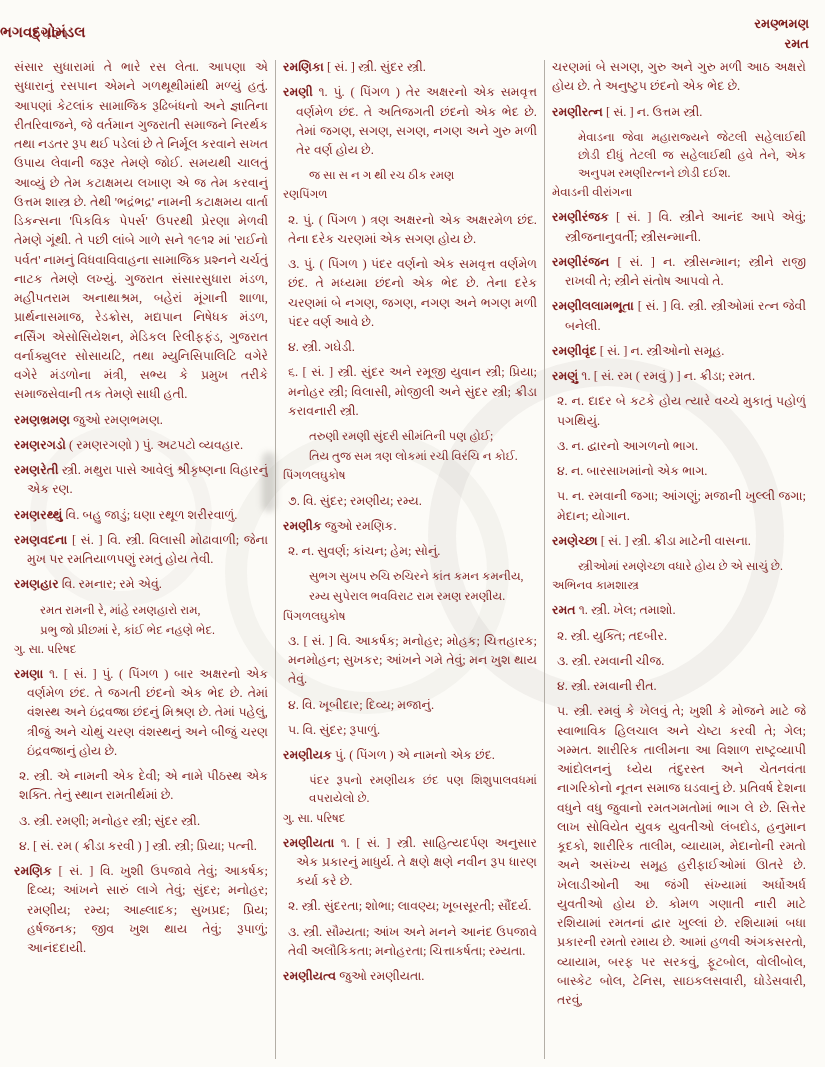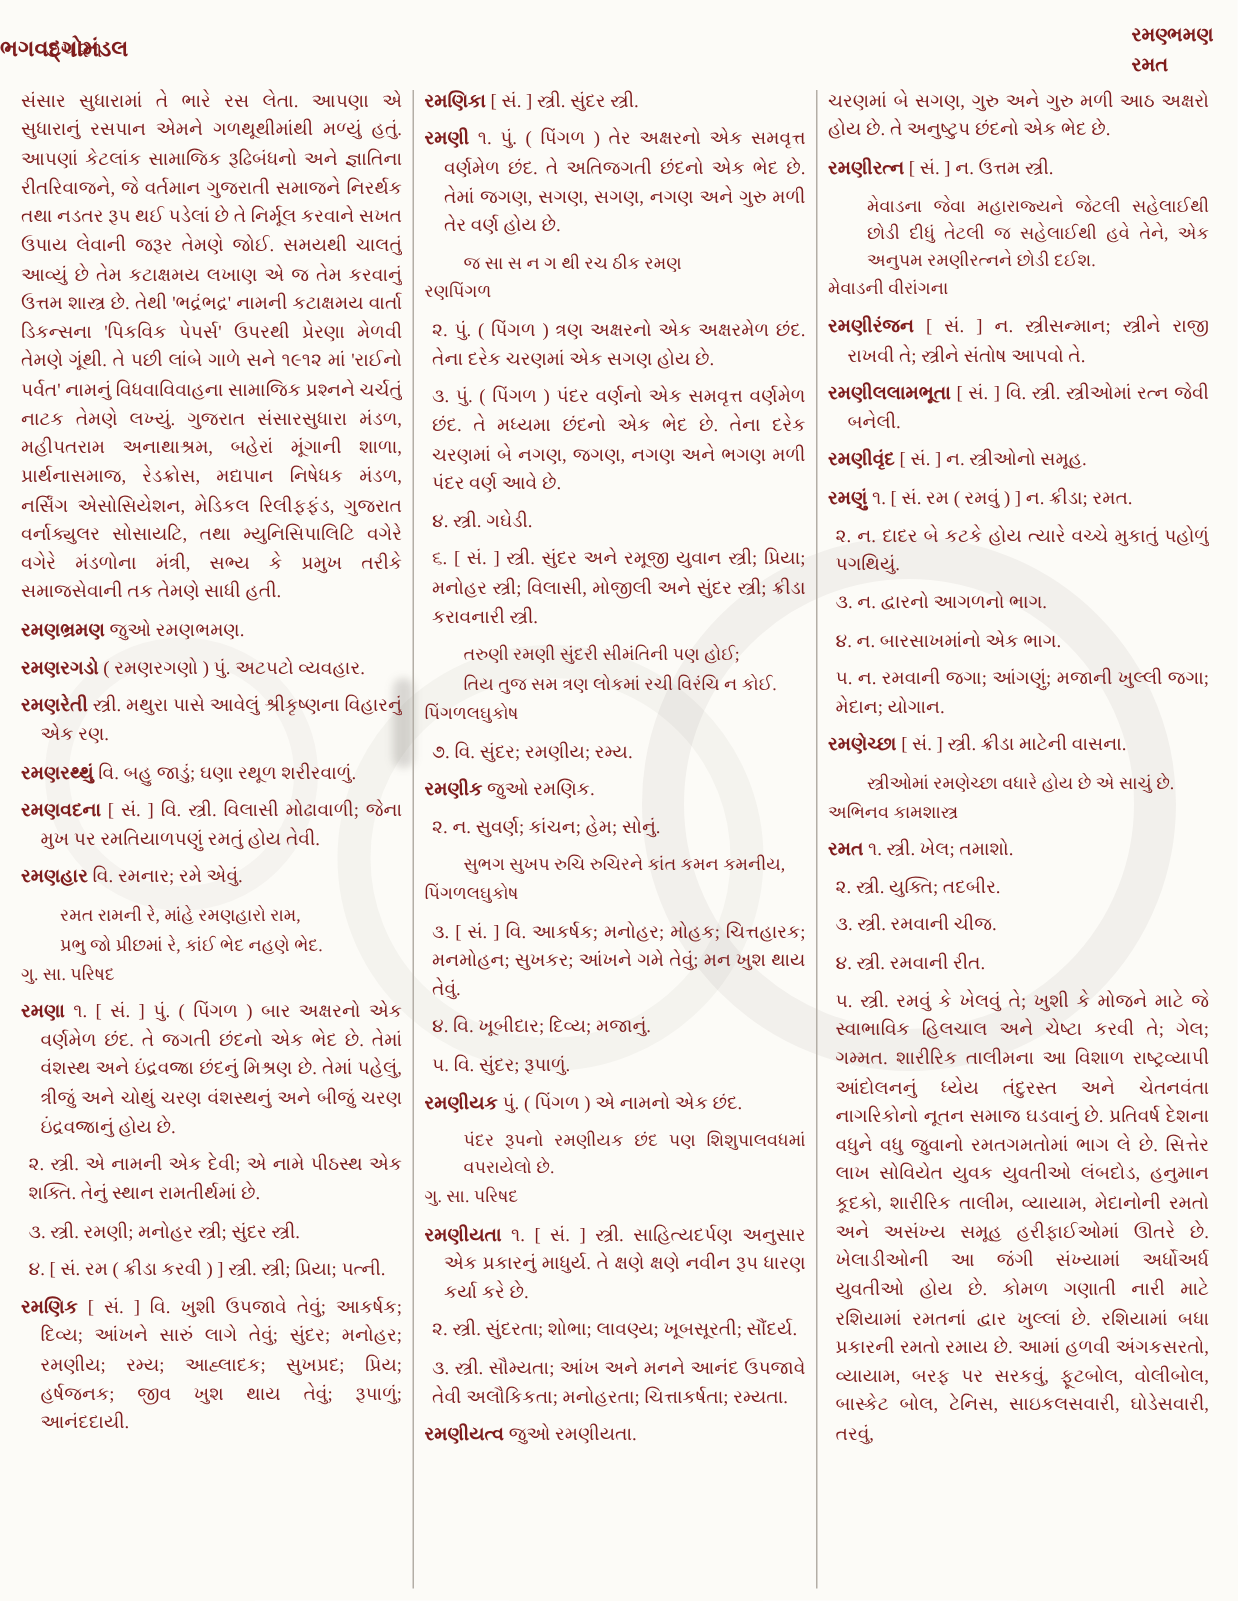--- a/index.html
+++ b/index.html
@@ -14,21 +14,21 @@
   
   .ring{position:absolute;border-radius:50%;pointer-events:none;z-index:0;}
   .ring1{left:428px;top:358px;width:300px;height:300px;border:28px solid rgba(110,105,95,0.07);}
   .ring2{left:225px;top:430px;width:240px;height:240px;border:22px solid rgba(110,105,95,0.055);}
   .ring3{left:30px;top:425px;width:150px;height:150px;border:16px solid rgba(110,105,95,0.05);}
   .smudge{position:absolute;left:262px;top:452px;width:14px;height:60px;background:rgba(60,55,50,0.18);border-radius:7px;filter:blur(3px);z-index:0;}
 
   .header{position:absolute;top:14px;left:0;right:0;height:44px;z-index:2;}
   .pageno{position:absolute;left:30px;top:12px;font-size:14.5px;letter-spacing:1px;}
   .title{position:absolute;left:0;right:0;top:9px;text-align:left;font-weight:bold;font-size:15px;}
-  .kw{position:absolute;right:16px;top:0;text-align:left;font-weight:bold;font-size:13px;line-height:1.55;}
+  .kw{position:absolute;right:16px;top:0;text-align:right;font-weight:bold;font-size:13px;line-height:1.55;}
 
   .body{
     position:absolute;top:58px;left:14px;right:12px;bottom:2px;
     display:flex;z-index:1;font-family:Liberation Serif, serif;
   }
   .col{width:254px;overflow:hidden;}
   .divider{width:1px;background:#b3aea6;margin:2px 7px 6px 7px;}
 
   .col p{margin:0 0 6px;text-align:justify;font-size:12.5px;line-height:1.54;}
   .cont{}
@@ -85,38 +85,40 @@
         <p class="sense">૩. પું. ( પિંગળ ) પંદર વર્ણનો એક સમવૃત્ત વર્ણમેળ છંદ. તે મધ્યમા છંદનો એક ભેદ છે. તેના દરેક ચરણમાં બે નગણ, જગણ, નગણ અને ભગણ મળી પંદર વર્ણ આવે છે.</p>
         <p class="sense">૪. સ્ત્રી. ગઘેડી.</p>
         <p class="sense">૬. [ સં. ] સ્ત્રી. સુંદર અને રમૂજી યુવાન સ્ત્રી; પ્રિયા; મનોહર સ્ત્રી; વિલાસી, મોજીલી અને સુંદર સ્ત્રી; ક્રીડા કરાવનારી સ્ત્રી.</p>
         <p class="verse">તરુણી રમણી સુંદરી સીમંતિની પણ હોઈ;</p>
         <p class="verse">તિય તુજ સમ ત્રણ લોકમાં રચી વિરંચિ ન કોઈ.</p>
         <p class="cite">પિંગળલઘુકોષ</p>
         <p class="sense">૭. વિ. સુંદર; રમણીય; રમ્ય.</p>
         <p class="entry"><b class="hw">રમણીક</b> જુઓ રમણિક.</p>
         <p class="sense">૨. ન. સુવર્ણ; કાંચન; હેમ; સોનું.</p>
         <p class="verse">સુભગ સુખપ રુચિ રુચિરને કાંત કમન કમનીય,</p>
+        <p class="verse">રમ્ય સુપેરાલ ભવવિરાટ રામ રમણ રમણીય.</p>
         <p class="cite">પિંગળલઘુકોષ</p>
         <p class="sense">૩. [ સં. ] વિ. આકર્ષક; મનોહર; મોહક; ચિત્તહારક; મનમોહન; સુખકર; આંખને ગમે તેવું; મન ખુશ થાય તેવું.</p>
         <p class="sense">૪. વિ. ખૂબીદાર; દિવ્ય; મજાનું.</p>
         <p class="sense">૫. વિ. સુંદર; રૂપાળું.</p>
         <p class="entry"><b class="hw">રમણીયક</b> પું. ( પિંગળ ) એ નામનો એક છંદ.</p>
         <p class="verse">પંદર રૂપનો રમણીયક છંદ પણ શિશુપાલવધમાં વપરાયેલો છે.</p>
         <p class="cite">ગુ. સા. પરિષદ</p>
         <p class="entry"><b class="hw">રમણીયતા</b> ૧. [ સં. ] સ્ત્રી. સાહિત્યદર્પણ અનુસાર એક પ્રકારનું માધુર્ય. તે ક્ષણે ક્ષણે નવીન રૂપ ધારણ કર્યા કરે છે.</p>
         <p class="sense">૨. સ્ત્રી. સુંદરતા; શોભા; લાવણ્ય; ખૂબસૂરતી; સૌંદર્ય.</p>
         <p class="sense">૩. સ્ત્રી. સૌમ્યતા; આંખ અને મનને આનંદ ઉપજાવે તેવી અલૌકિકતા; મનોહરતા; ચિત્તાકર્ષતા; રમ્યતા.</p>
         <p class="entry"><b class="hw">રમણીયત્વ</b> જુઓ રમણીયતા.</p>
       </div>
     <div class="divider"></div>
     <div class="col">
         <p class="cont">ચરણમાં બે સગણ, ગુરુ અને ગુરુ મળી આઠ અક્ષરો હોય છે. તે અનુષ્ટુપ છંદનો એક ભેદ છે.</p>
         <p class="entry"><b class="hw">રમણીરત્ન</b> [ સં. ] ન. ઉત્તમ સ્ત્રી.</p>
         <p class="verse">મેવાડના જેવા મહારાજ્યને જેટલી સહેલાઈથી છોડી દીધું તેટલી જ સહેલાઈથી હવે તેને, એક અનુપમ રમણીરત્નને છોડી દઈશ.</p>
         <p class="cite">મેવાડની વીરાંગના</p>
+        <p class="entry"><b class="hw">રમણીરંજક</b> [ સં. ] વિ. સ્ત્રીને આનંદ આપે એવું; સ્ત્રીજનાનુવર્તી; સ્ત્રીસન્માની.</p>
         <p class="entry"><b class="hw">રમણીરંજન</b> [ સં. ] ન. સ્ત્રીસન્માન; સ્ત્રીને રાજી રાખવી તે; સ્ત્રીને સંતોષ આપવો તે.</p>
         <p class="entry"><b class="hw">રમણીલલામભૂતા</b> [ સં. ] વિ. સ્ત્રી. સ્ત્રીઓમાં રત્ન જેવી બનેલી.</p>
         <p class="entry"><b class="hw">રમણીવૃંદ</b> [ સં. ] ન. સ્ત્રીઓનો સમૂહ.</p>
         <p class="entry"><b class="hw">રમણું</b> ૧. [ સં. રમ ( રમવું ) ] ન. ક્રીડા; રમત.</p>
         <p class="sense">૨. ન. દાદર બે કટકે હોય ત્યારે વચ્ચે મુકાતું પહોળું પગથિયું.</p>
         <p class="sense">૩. ન. દ્વારનો આગળનો ભાગ.</p>
         <p class="sense">૪. ન. બારસાખમાંનો એક ભાગ.</p>
         <p class="sense">૫. ન. રમવાની જગા; આંગણું; મજાની ખુલ્લી જગા; મેદાન; યોગાન.</p>
         <p class="entry"><b class="hw">રમણેચ્છા</b> [ સં. ] સ્ત્રી. ક્રીડા માટેની વાસના.</p>
         <p class="verse">સ્ત્રીઓમાં રમણેચ્છા વધારે હોય છે એ સાચું છે.</p>

